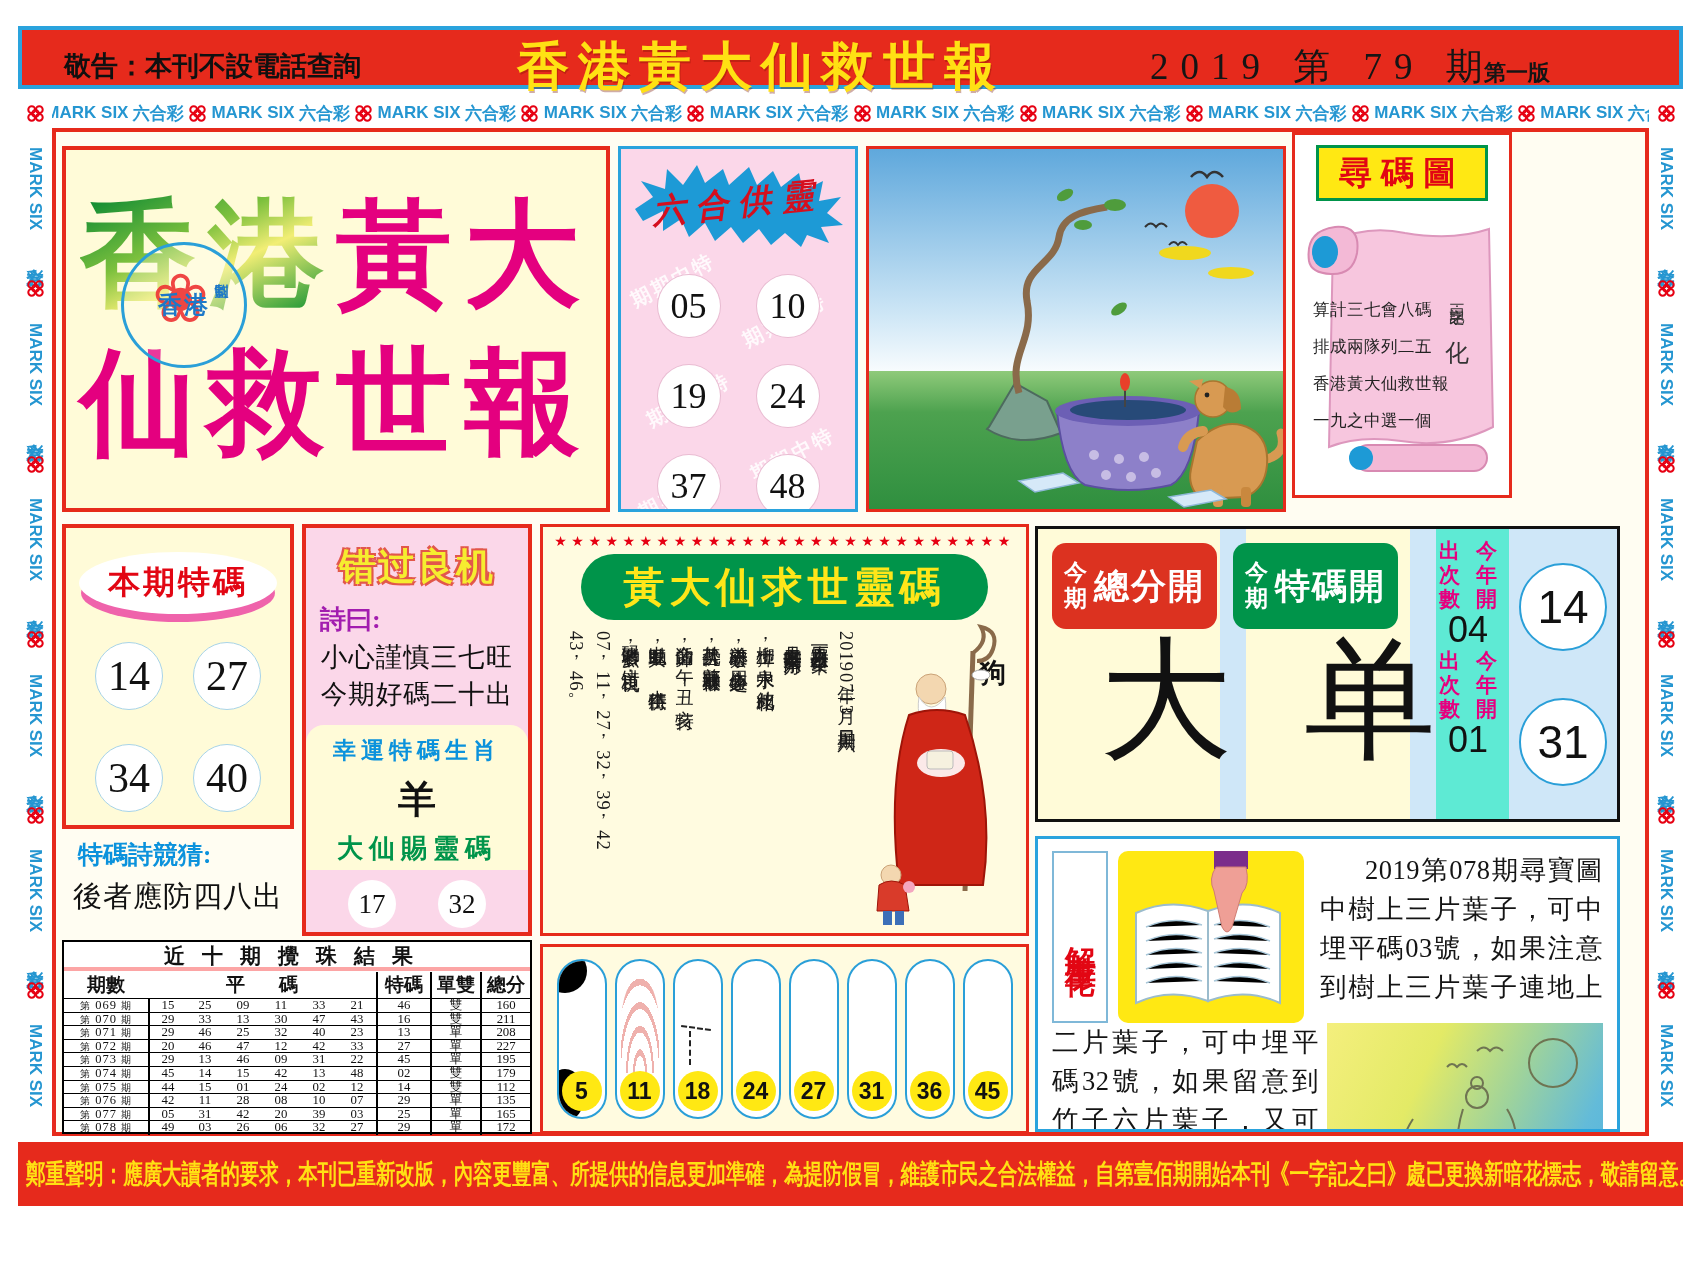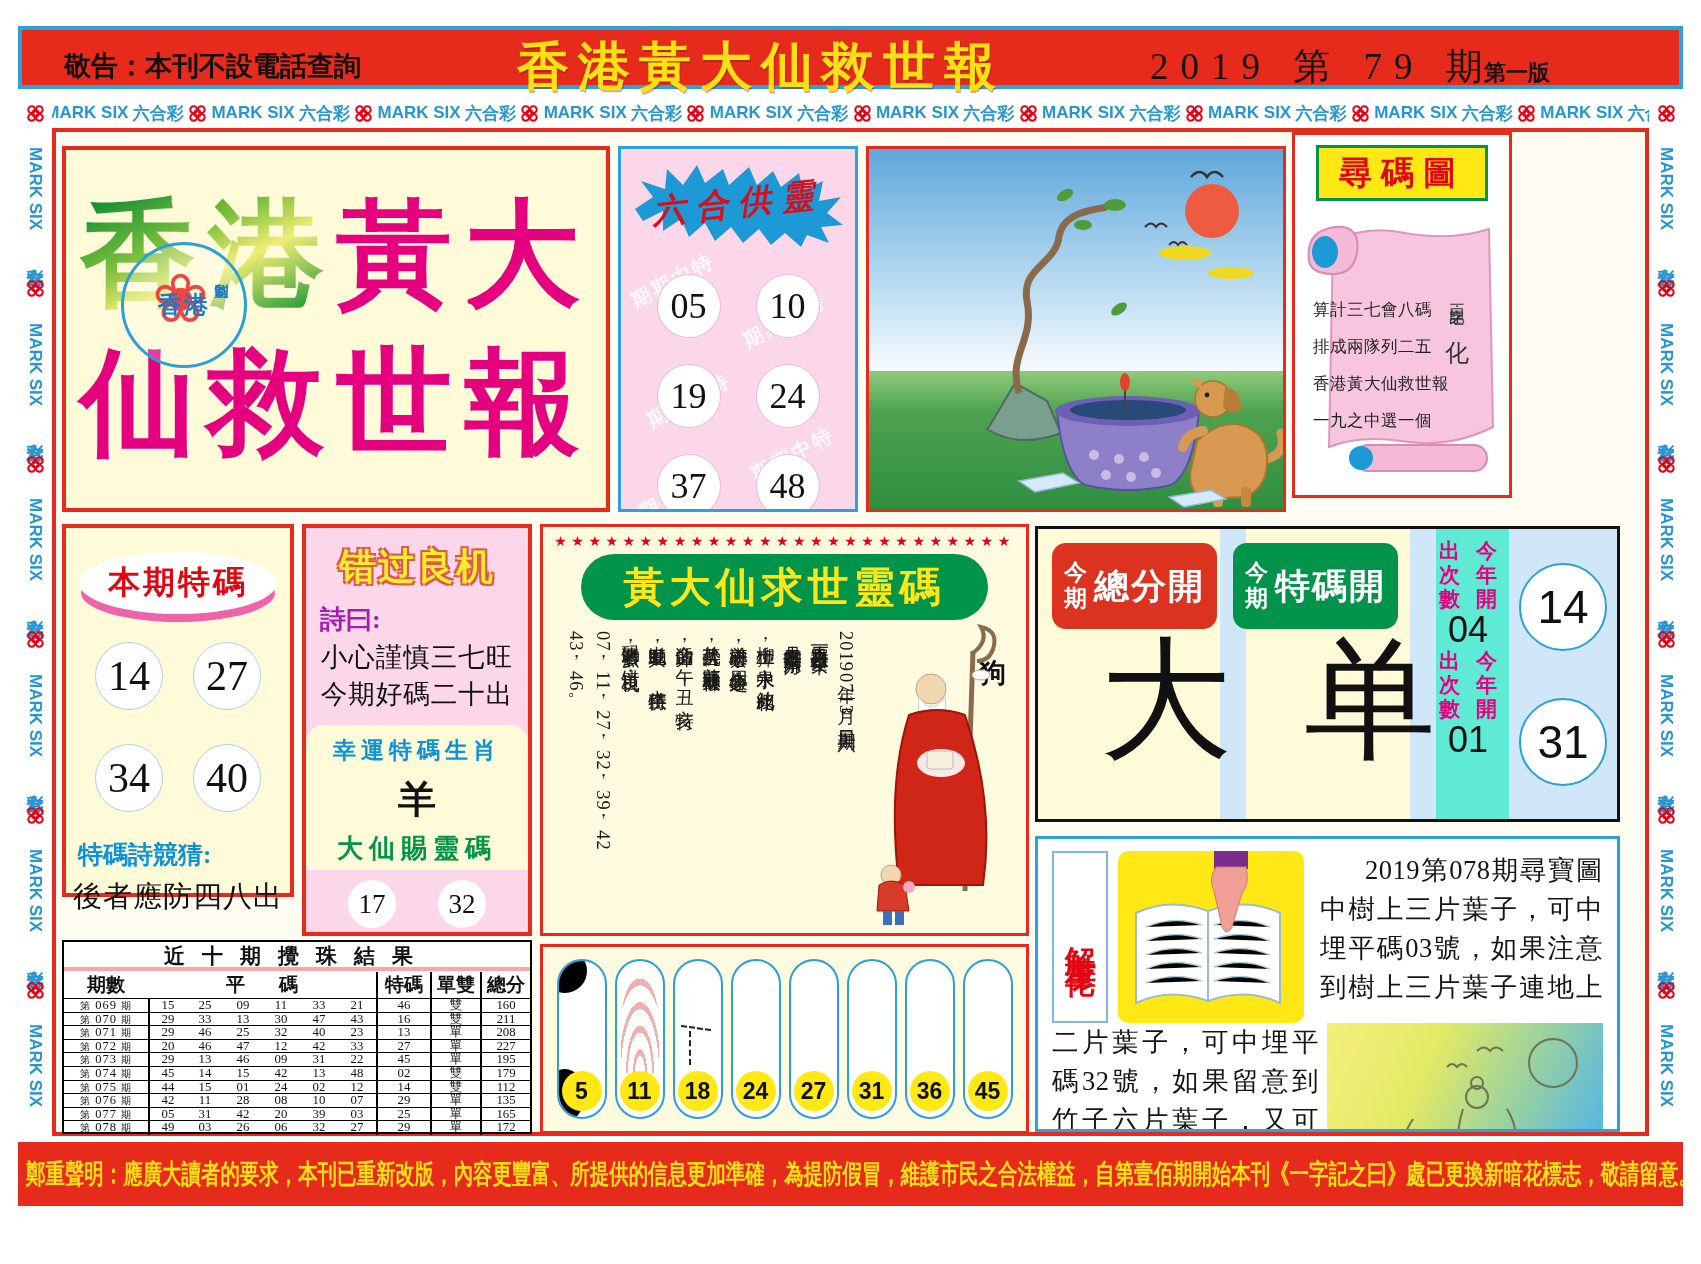--- a/index.html
+++ b/index.html
@@ -70,21 +70,21 @@
   .xm-title{margin:10px auto 4px;width:172px;height:56px;background:#ffe813;border:3px solid #00944a;
             display:flex;align-items:center;justify-content:center;color:#e20613;font-size:33px;
             font-weight:bold;letter-spacing:9px}
   .xm-scroll{position:relative;width:210px;height:288px;margin:0 auto}
   .xm-lines{position:absolute;left:16px;top:86px;width:140px}
   .xm-lines p{font-size:16.5px;line-height:37px;color:#222;white-space:nowrap;letter-spacing:.5px}
   .xm-motto{position:absolute;right:34px;top:92px;writing-mode:vertical-rl;color:#333;font-size:15px;height:170px}
   .xm-motto .mval{font-size:24px;margin-top:6px}
 
   
-  .tema{left:62px;top:524px;width:232px;height:373px;border:4px solid #e62a1c;background:#fffbd8;text-align:center}
+  .tema{left:62px;top:524px;width:232px;height:305px;border:4px solid #e62a1c;background:#fffbd8;text-align:center}
   .tm-ellipse{position:relative;margin:24px auto 6px;width:198px;height:62px;background:#fff;border-radius:50%;
               box-shadow:0 10px 0 -2px #ef63ab;display:flex;align-items:center;justify-content:center}
   .tm-ellipse span{color:#e20613;font-size:32px;font-weight:bold;letter-spacing:3px}
   .tm-grid{display:grid;grid-template-columns:1fr 1fr;row-gap:34px;justify-items:center;margin:28px 14px 0}
   .tm-circle{width:68px;height:68px;border-radius:50%;background:#fff;border:1px solid #a8d4e8;
              display:flex;align-items:center;justify-content:center;font-size:42px}
   .tm-quiz-label{margin-top:26px;color:#0b92dc;font-size:25px;font-weight:bold;text-align:left;padding-left:12px}
   .tm-quiz{margin-top:6px;font-size:29px;letter-spacing:1px}
 
   

